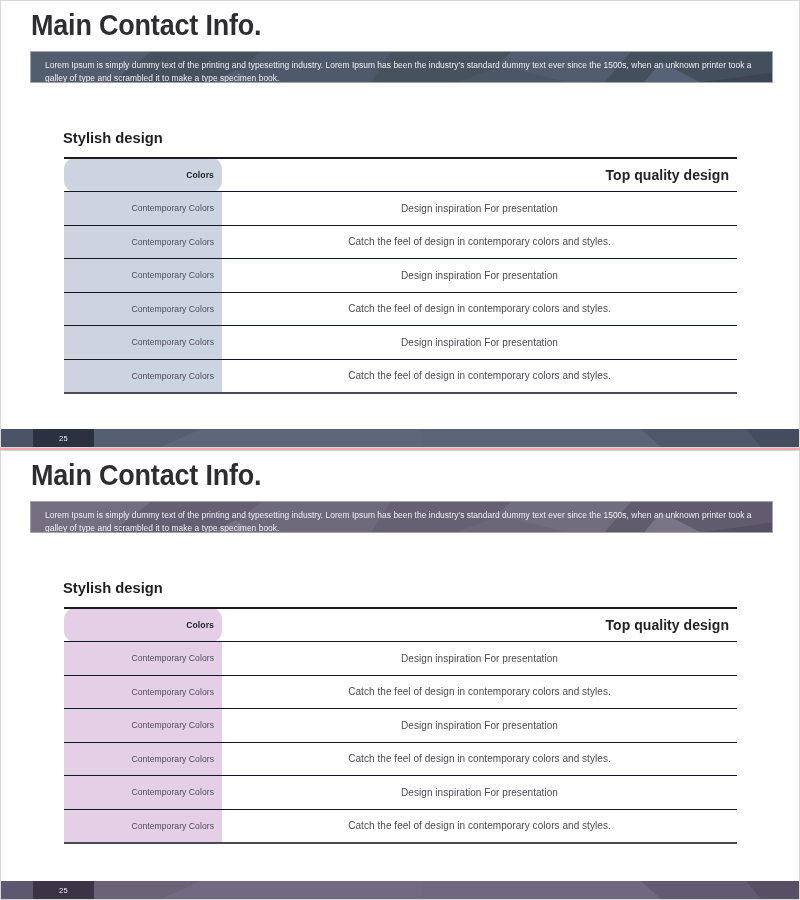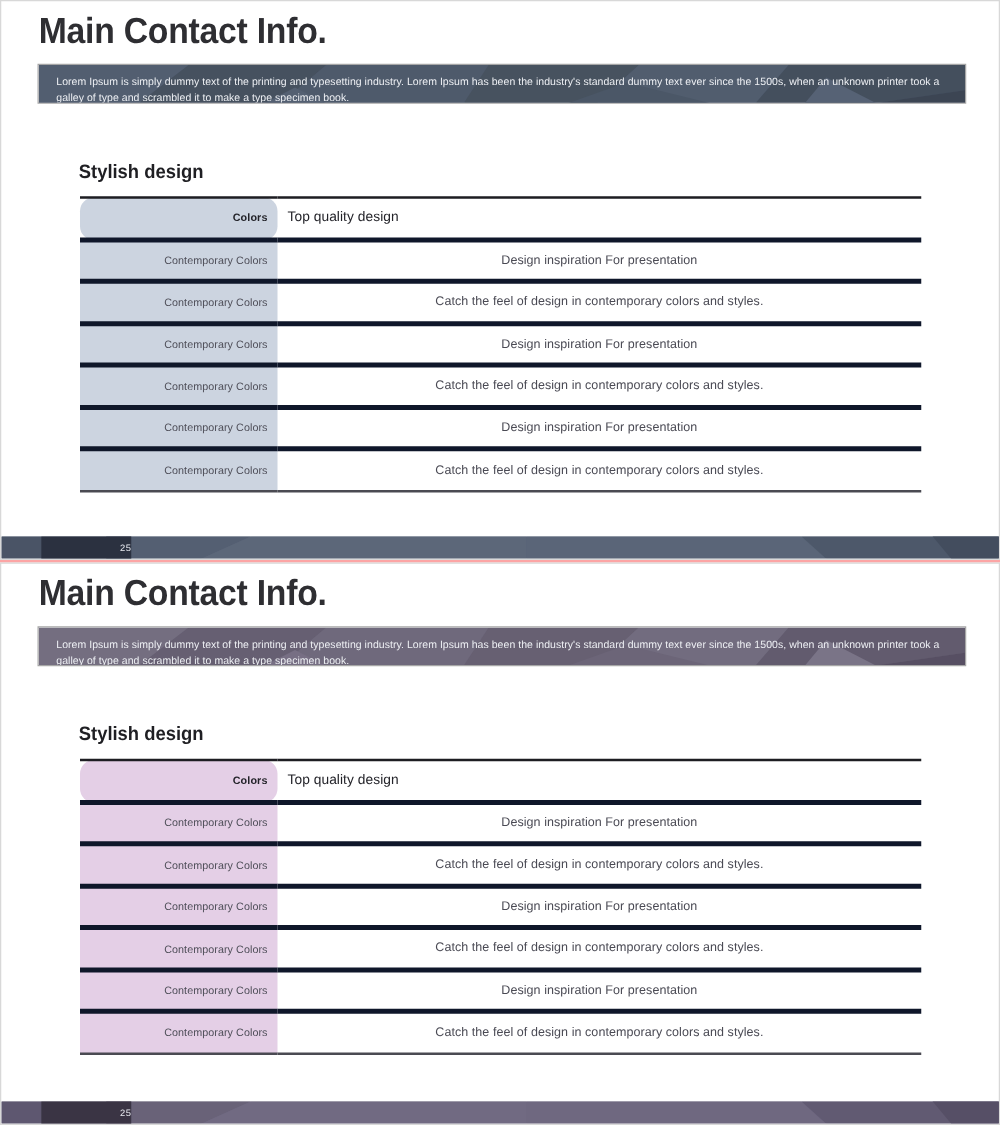--- a/index.html
+++ b/index.html
@@ -94,42 +94,42 @@
   table.data-table {
     width: 673px;
     border-collapse: collapse;
     table-layout: fixed;
   }
   table.data-table tr { height: 33.5px; }
   table.data-table th,
   table.data-table td {
     padding: 0 8px;
     vertical-align: middle;
-    border-top: 4px solid #0f172a;
+    border-top: 1px solid #0f172a;
     border-bottom: 0;
   }
   .col-colors { width: 158px; }
 
   thead tr th { border-top: 2.5px solid #1d1d22 !important; }
 
   th.th-colors, td.td-colors {
     text-align: right;
     padding-right: 10px;
   }
   th.th-colors {
     font-size: 8.6px;
     font-weight: bold;
     color: #232329;
     letter-spacing: 0.1px;
     border-radius: 11px;
   }
   th.th-desc {
-    text-align: left;
-    font-size: 11px;
-    font-weight: normal;
+    text-align: right;
+    font-size: 14px;
+    font-weight: bold;
     color: #232329;
     padding-left: 10px;
     letter-spacing: 0.05px;
   }
   td.td-colors {
     font-size: 8.6px;
     color: #4e4e58;
     letter-spacing: 0.05px;
   }
   td.td-desc {
@@ -155,22 +155,22 @@
     overflow: hidden;
   }
   .footer-1 { bottom: 0; }
   .footer-2 { bottom: 0; }
   .footer-main {
     position: absolute; left: 0; top: 0; width: 800px; height: 100%;
   }
   .footer-num {
     position: absolute;
     left: 32px; top: 0;
-    width: 72px; height: 100%;
-    display: flex; align-items: center; justify-content: flex-end;
+    width: 61px; height: 100%;
+    display: flex; align-items: center; justify-content: center;
     font-size: 7.5px;
     color: #e8eaf0;
     letter-spacing: 0.3px;
     z-index: 5;
   }
 </style>
 </head>
 <body>
 
 <div class="page">

